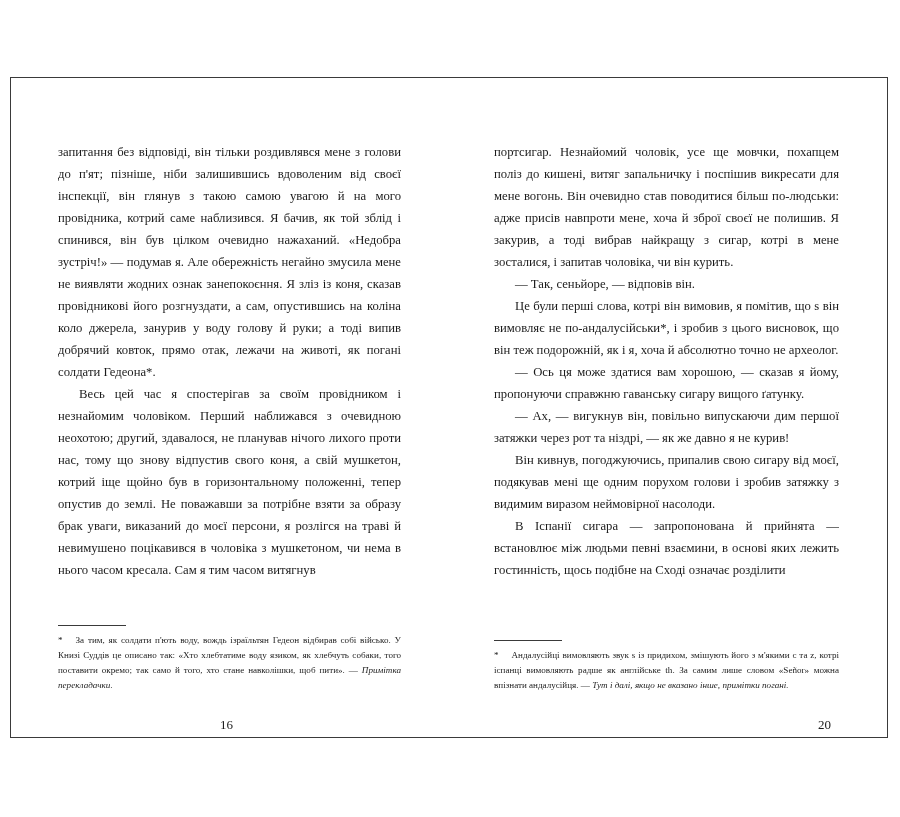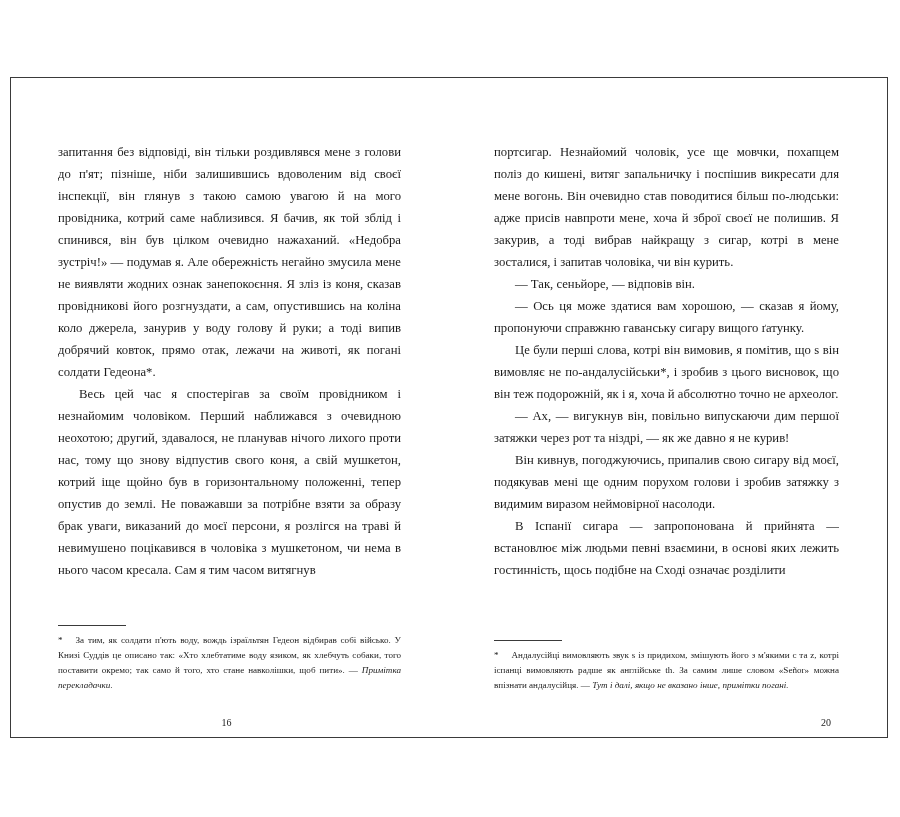--- a/index.html
+++ b/index.html
@@ -72,21 +72,21 @@
     line-height: 15px;
     text-align: justify;
     color: #1b1b1b;
   }
   .fn-marker { letter-spacing: 0; }
   .fn-sp { display: inline-block; width: 13px; }
   em, .it { font-style: italic; }
 
   .folio {
     text-align: center;
-    font-size: 10px;
+    font-size: 13px;
     color: #1b1b1b;
     padding: 18px 0 0 0;
     height: 38px;
     box-sizing: border-box;
   }
   .page-left .folio  { padding-right: 6px; }
   .page-right .folio { padding-right: 8px; }
 </style>
 </head>
 <body>
@@ -102,22 +102,22 @@
       <div class="footnote-rule"></div>
       <p class="footnote"><span class="fn-marker">*</span><span class="fn-sp"></span><span>За тим, як солдати п'ють воду, вождь ізраїльтян Гедеон відбирав собі військо. У Книзі Суддів це описано так: «Хто хлебтатиме воду язиком, як хлебчуть собаки, того поставити окремо; так само й того, хто стане навколішки, щоб пити». — </span><em>Примітка перекладачки.</em></p>
     </div>
     <div class="folio">16</div>
   </div>
 
   <div class="page page-right">
     <div class="body-text">
       <p class="para">портсигар. Незнайомий чоловік, усе ще мовчки, похапцем поліз до кишені, витяг запальничку і поспішив викресати для мене вогонь. Він очевидно став поводитися більш по-людськи: адже присів навпроти мене, хоча й зброї своєї не полишив. Я закурив, а тоді вибрав найкращу з сигар, котрі в мене зосталися, і запитав чоловіка, чи він курить.</p>
       <p class="para indent">— Так, сеньйоре, — відповів він.</p>
+      <p class="para indent">Це були перші слова, котрі він вимовив, я помітив, що s він вимовляє не по-андалусійськи*, і зробив з цього висновок, що він теж подорожній, як і я, хоча й абсолютно точно не археолог.</p>
       <p class="para indent">— Ось ця може здатися вам хорошою, — сказав я йому, пропонуючи справжню гаванську сигару вищого ґатунку.</p>
-      <p class="para indent">Це були перші слова, котрі він вимовив, я помітив, що s він вимовляє не по-андалусійськи*, і зробив з цього висновок, що він теж подорожній, як і я, хоча й абсолютно точно не археолог.</p>
       <p class="para indent">— Ах, — вигукнув він, повільно випускаючи дим першої затяжки через рот та ніздрі, — як же давно я не курив!</p>
       <p class="para indent">Він кивнув, погоджуючись, припалив свою сигару від моєї, подякував мені ще одним порухом голови і зробив затяжку з видимим виразом неймовірної насолоди.</p>
       <p class="para indent">В Іспанії сигара — запропонована й прийнята — встановлює між людьми певні взаємини, в основі яких лежить гостинність, щось подібне на Сході означає розділити</p>
     </div>
     <div class="footnote-block">
       <div class="footnote-rule"></div>
       <p class="footnote"><span class="fn-marker">*</span><span class="fn-sp"></span><span>Андалусійці вимовляють звук s із придихом, змішують його з м'якими c та z, котрі іспанці вимовляють радше як англійське th. За самим лише словом «Señor» можна впізнати андалусійця. — </span><em>Тут і далі, якщо не вказано інше, примітки погані.</em></p>
     </div>
     <div class="folio">20</div>
   </div>

